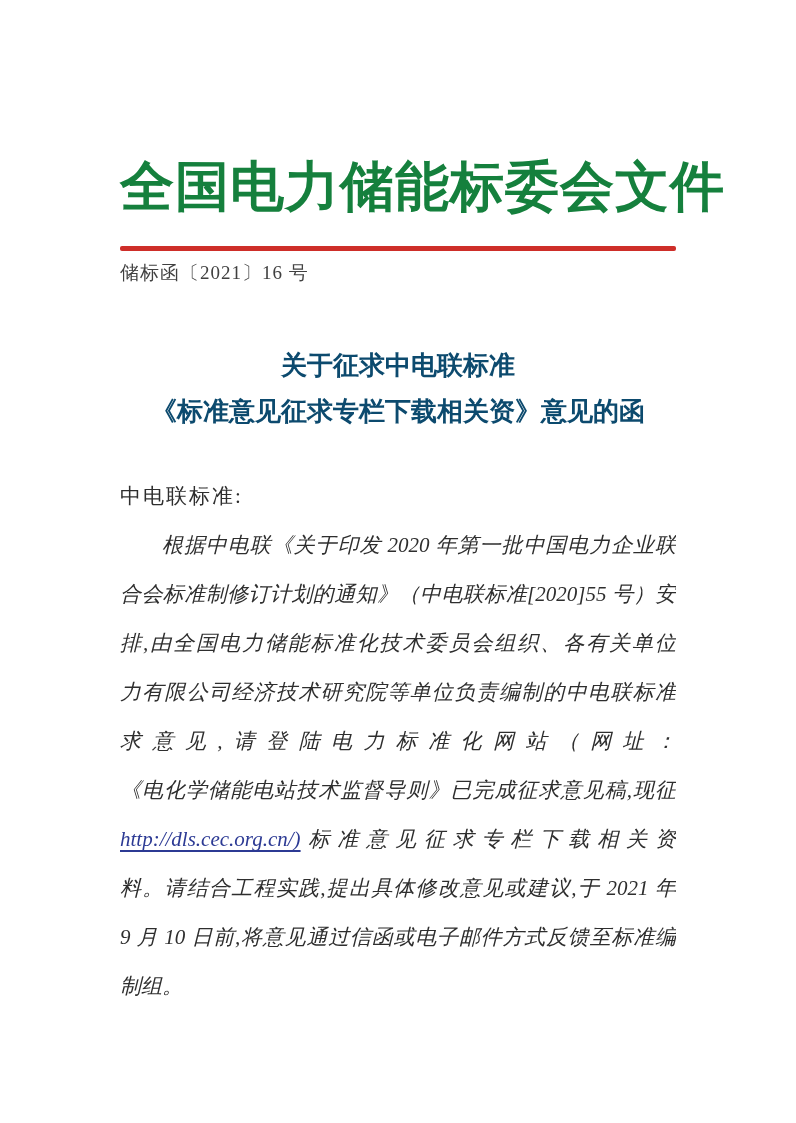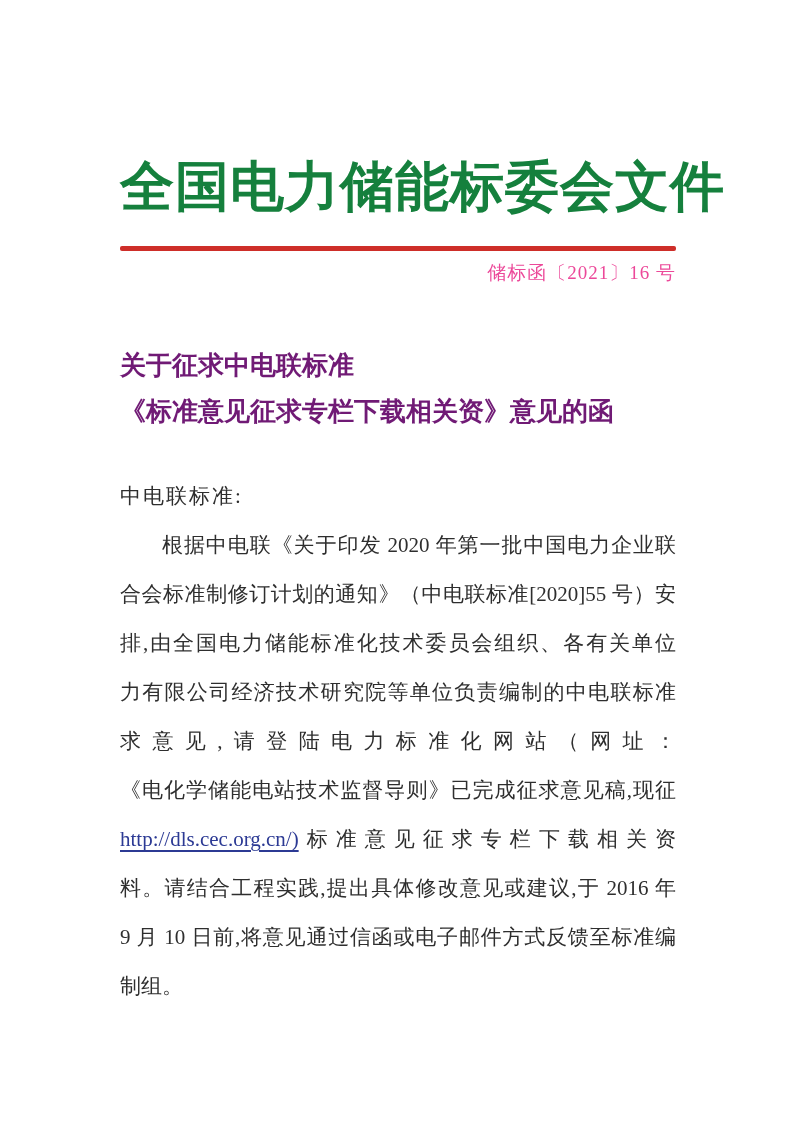--- a/index.html
+++ b/index.html
@@ -23,52 +23,54 @@
     letter-spacing: 1px;
     white-space: nowrap;
   }
   .lh-rule {
     margin: 20px 120px 0;
     height: 5px;
     border-radius: 2px;
   }
   .doc-no {
     margin: 9px 120px 0;
-    text-align: right;
+    text-align: left;
     font-size: 19px;
-    color: #ec4899;
+    color: #404040;
     letter-spacing: 1px;
   }
 
   
   .subject {
     margin: 56px 120px 0;
+    text-align: center;
     font-family: "Liberation Sans", sans-serif;
     font-weight: bold;
-    color: #701a75;
+    color: #0c4a6e;
     font-size: 26px;
     line-height: 46px;
   }
 
   
   .body-block {
     margin: 38px 120px 0;
     width: 556px;
     font-size: 21px;
   }
   .salutation {
     line-height: 49px;
     height: 49px;
     letter-spacing: 2px;
   }
   .bl {
     line-height: 49px;
     height: 49px;
     overflow: hidden;
     white-space: normal;
+    font-style: italic;
   }
   .j { text-align: justify; text-align-last: justify; }
   .indent { text-indent: 2em; }
   .url {
     text-decoration: underline;
     text-underline-offset: 4px;
     font-family: "Liberation Serif", serif;
     cursor: pointer;
   }
 </style>
@@ -93,18 +95,18 @@
 
     <div class="bl j indent">根据中电联《关于印发 2020 年第一批中国电力企业联</div>
     <div class="bl j">合会标准制修订计划的通知》（中电联标准[2020]55 号）安</div>
     <div class="bl j">排,由全国电力储能标准化技术委员会组织、各有关单位</div>
     <div class="bl j">力有限公司经济技术研究院等单位负责编制的中电联标准</div>
     <div class="bl j">求意见,请登陆电力标准化网站（网址：</div>
     <div class="bl j">《电化学储能电站技术监督导则》已完成征求意见稿,现征</div>
 
     <div class="bl j"><a class="url" style="color: rgb(44, 58, 148);">http://dls.cec.org.cn/)</a><span>标准意见征求专栏下载相关资</span></div>
 
-    <div class="bl j">料。请结合工程实践,提出具体修改意见或建议,于 2016 年</div>
+    <div class="bl j">料。请结合工程实践,提出具体修改意见或建议,于 2021 年</div>
     <div class="bl j">9 月 10 日前,将意见通过信函或电子邮件方式反馈至标准编</div>
     <div class="bl">制组。</div>
   </div>
 
 </div>
 
 </body></html>

